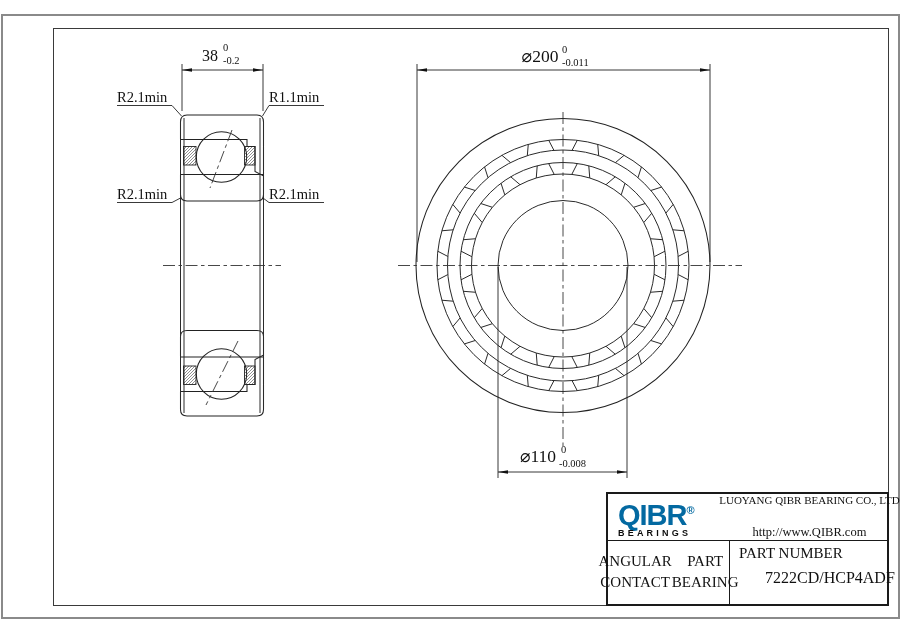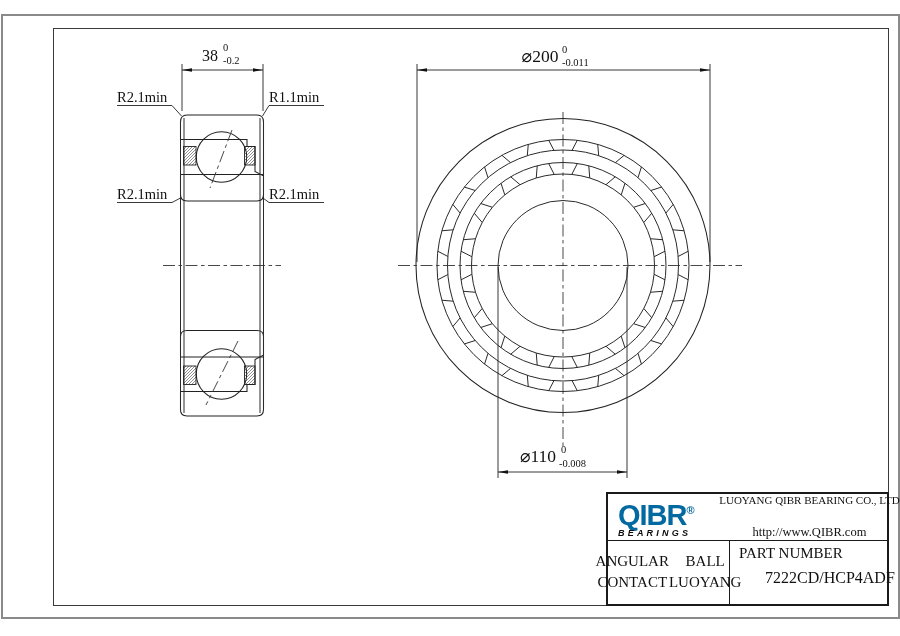--- a/index.html
+++ b/index.html
@@ -22,21 +22,21 @@
   .t-r{font-size:14.5px;}
 
   .title-block{position:absolute;left:606px;top:492px;width:283px;height:114px;
       border:2px solid #1a1a1a;box-sizing:border-box;background:#fff;}
   .tb-top{position:absolute;left:0;top:0;right:0;height:46px;border-bottom:1.5px solid #1a1a1a;}
   .tb-logo{position:absolute;left:10px;top:1px;width:105px;}
   .tb-brand{font-family:"Liberation Sans","DejaVu Sans",sans-serif;font-weight:900;
       font-size:29px;line-height:30px;letter-spacing:-1px;color:#0369a1;}
   .tb-reg{font-size:11px;vertical-align:super;font-weight:700;letter-spacing:0;}
   .tb-sub{font-family:"Liberation Sans","DejaVu Sans",sans-serif;font-weight:700;
-      font-size:9px;letter-spacing:3.2px;color:#0c0c0c;margin-top:-2px;font-style:italic;}
+      font-size:9px;letter-spacing:3.2px;color:#0c0c0c;margin-top:-2px;}
   .tb-co{position:absolute;left:126px;right:2px;top:0;height:100%;display:flex;
       flex-direction:column;justify-content:center;align-items:center;text-align:center;}
   .tb-co-name{font-size:11px;white-space:nowrap;}
   .tb-co-web{font-size:12.5px;margin-top:19px;}
   .tb-bottom{position:absolute;left:0;top:46px;right:0;bottom:0;display:flex;}
   .tb-type{width:121px;border-right:1.5px solid #1a1a1a;display:flex;flex-direction:row;
       justify-content:center;align-items:center;font-size:15px;line-height:21px;text-align:center;}
   .tb-part{flex:1;padding:5px 0 4px 9px;font-size:15px;}
   .tb-part-num{font-size:16px;margin:7px 15px 0 26px;}
 </style>
@@ -218,21 +218,21 @@
         <div class="tb-sub">BEARINGS</div>
       </div>
       <div class="tb-co">
         <div class="tb-co-name">LUOYANG QIBR BEARING CO., LTD</div>
         <div class="tb-co-web">http://www.QIBR.com</div>
       </div>
     </div>
     <div class="tb-bottom">
       <div class="tb-type">
         <div>ANGULAR CONTACT</div>
-        <div>BALL LUOYANG</div>
+        <div>PART BEARING</div>
       </div>
       <div class="tb-part">
         <div>PART NUMBER</div>
         <div class="tb-part-num">7222CD/HCP4ADF</div>
       </div>
     </div>
   </div>
 </div>
 
 </body></html>

